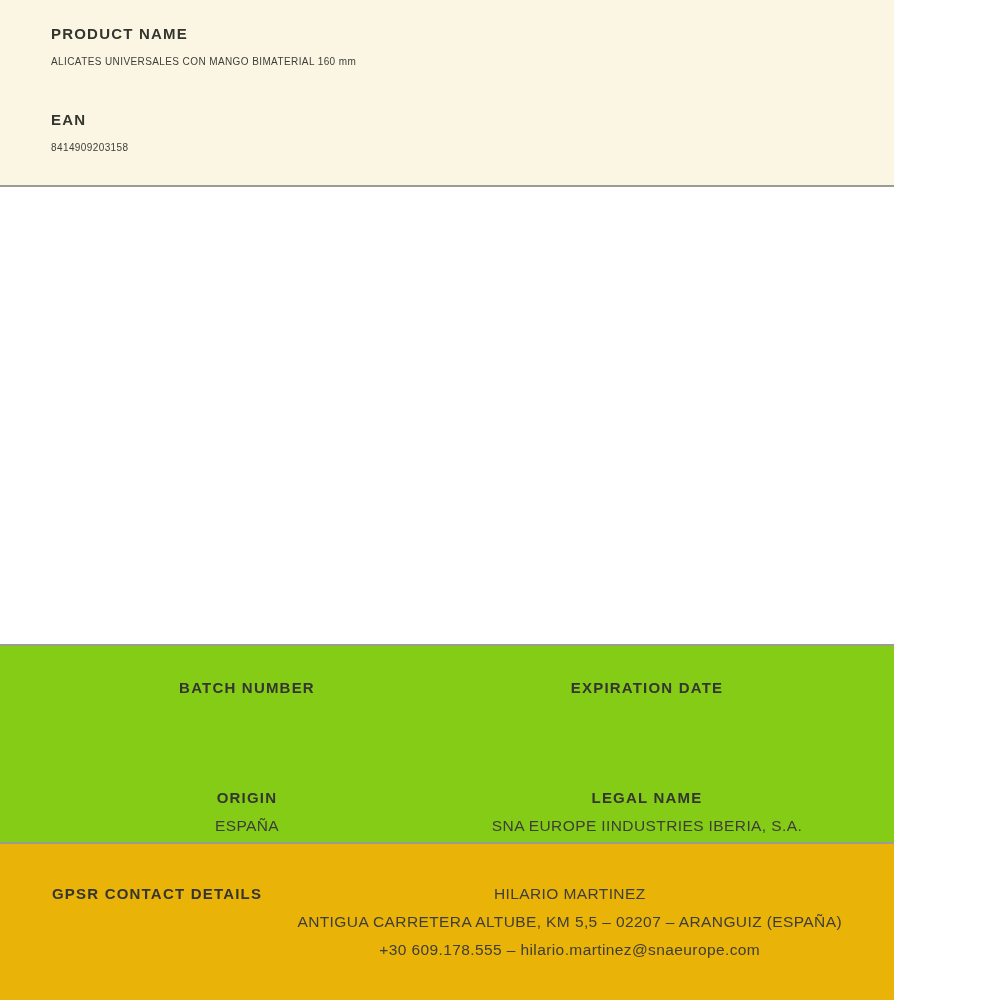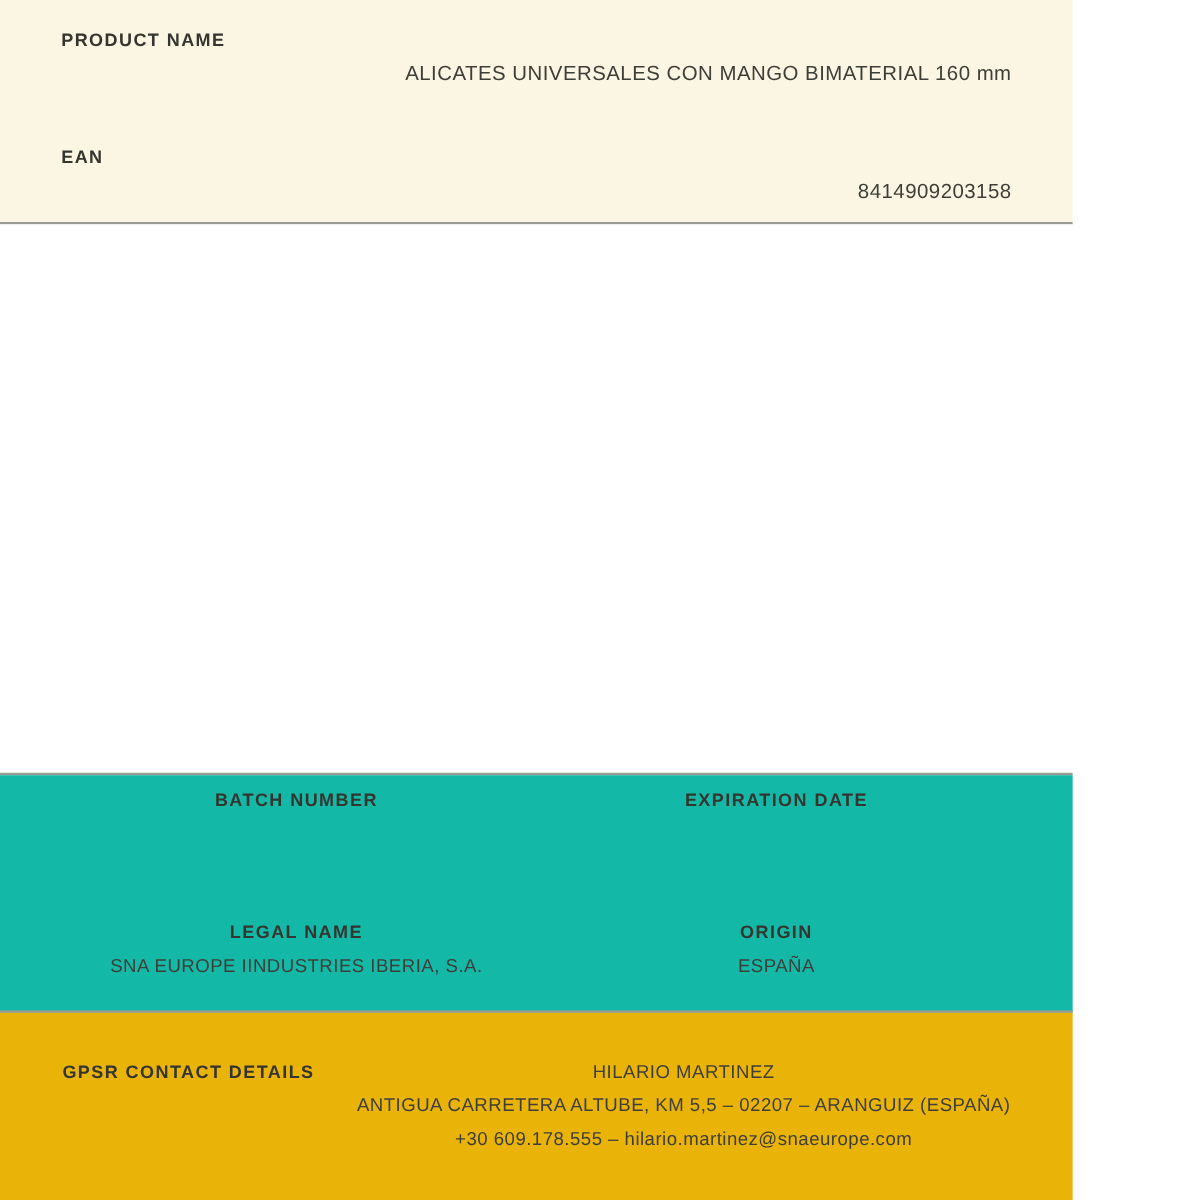--- a/index.html
+++ b/index.html
@@ -26,39 +26,38 @@
     padding: 24px 51px 0 51px;
   }
   .field-label {
     font-size: 15px;
     font-weight: bold;
     letter-spacing: 1.2px;
     line-height: 20px;
     color: #35352f;
   }
   .field-value {
-    font-size: 17px;
+    font-size: 10px;
     letter-spacing: 0.4px;
     line-height: 20px;
     margin-top: 8px;
-    text-align: right;
   }
-  .field + .field { margin-top: 50px; }
+  .field + .field { margin-top: 38px; }
 
   
   .section-image {
     height: 459px;
     background: #ffffff;
   }
 
   
   .section-details {
     height: 198px;
-    background: #14b8a6;
-    padding-top: 12px;
+    background: #84cc16;
+    padding-top: 32px;
   }
   .details-grid {
     width: 800px;
     margin: 0 auto;
     display: grid;
     grid-template-columns: 400px 400px;
     text-align: center;
   }
   .details-row2 { margin-top: 62px; }
   .cell-value {
@@ -117,26 +116,26 @@
         <div class="field-label">BATCH NUMBER</div>
         <div class="cell-value"></div>
       </div>
       <div class="cell">
         <div class="field-label">EXPIRATION DATE</div>
         <div class="cell-value"></div>
       </div>
     </div>
     <div class="details-grid details-row2">
       <div class="cell">
+        <div class="field-label">ORIGIN</div>
+        <div class="cell-value">ESPAÑA</div>
+      </div>
+      <div class="cell">
         <div class="field-label">LEGAL NAME</div>
         <div class="cell-value">SNA EUROPE IINDUSTRIES IBERIA, S.A.</div>
-      </div>
-      <div class="cell">
-        <div class="field-label">ORIGIN</div>
-        <div class="cell-value">ESPAÑA</div>
       </div>
     </div>
   </section>
 
   <section class="section-contact">
     <div class="contact-label">GPSR CONTACT DETAILS</div>
     <div class="contact-lines">
       <div>HILARIO MARTINEZ</div>
       <div>ANTIGUA CARRETERA ALTUBE, KM 5,5 – 02207 – ARANGUIZ (ESPAÑA)</div>
       <div>+30 609.178.555 – hilario.martinez@snaeurope.com</div>

